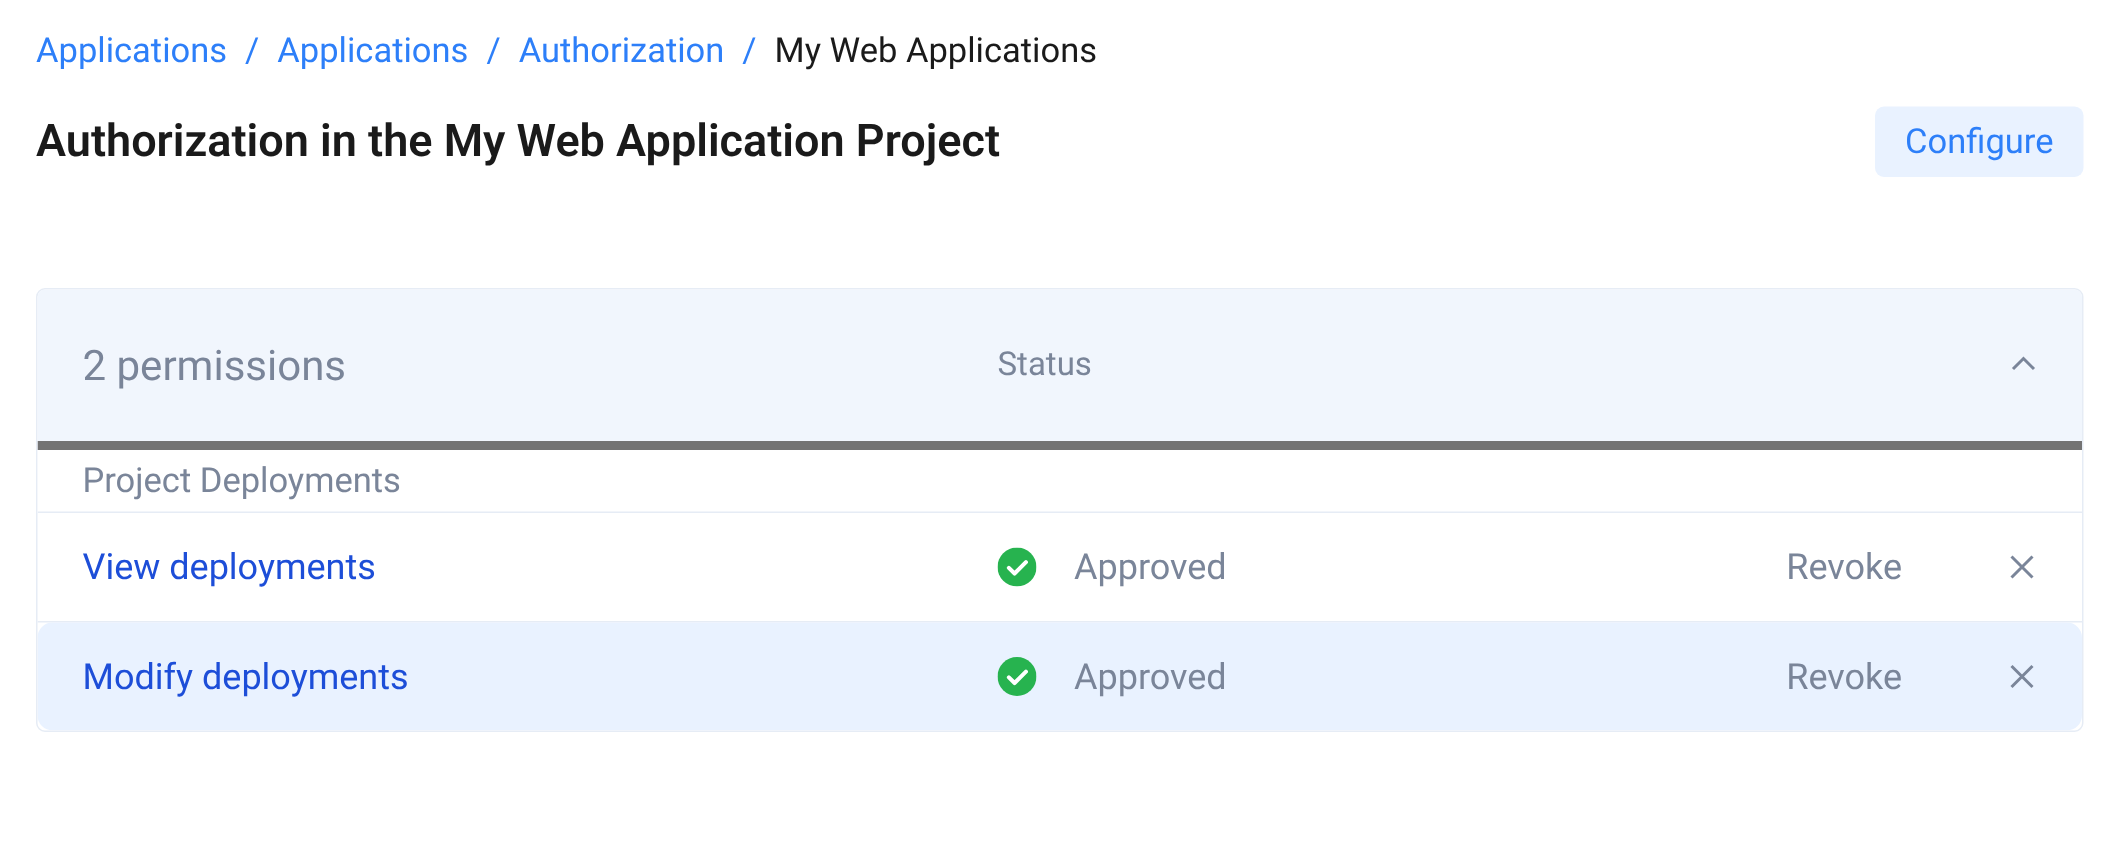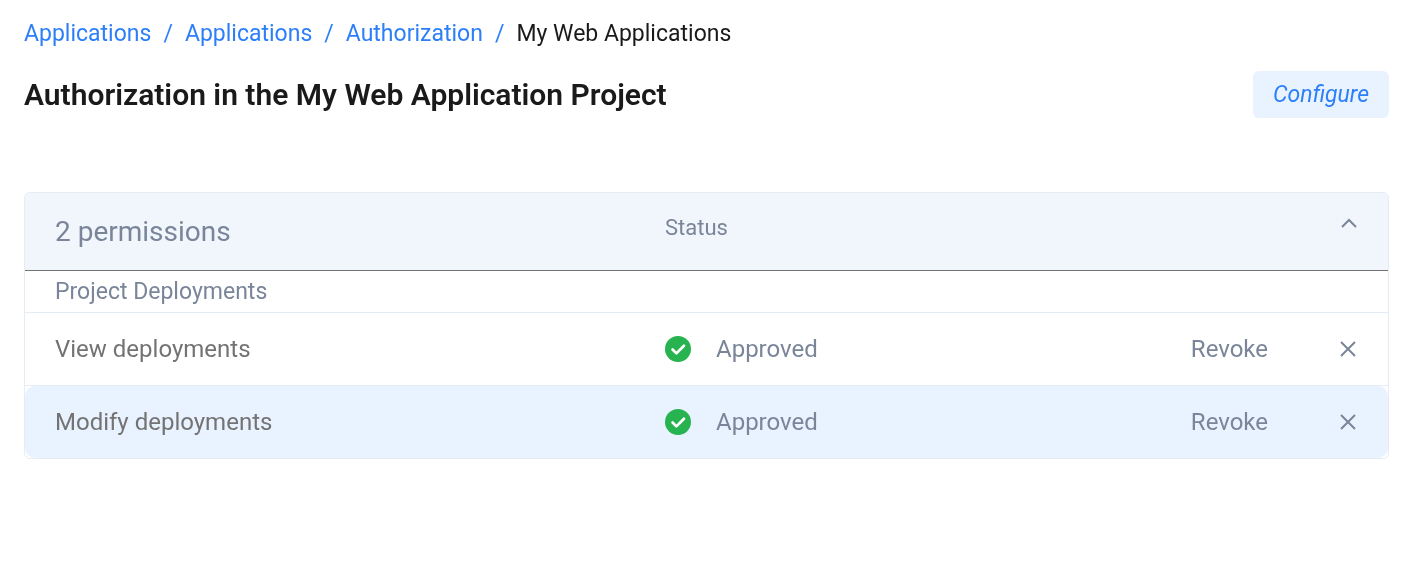--- a/index.html
+++ b/index.html
@@ -45,33 +45,32 @@
     }
     .configure-btn {
       background: #e9f2ff;
       color: #2d7ff9;
       border: none;
       border-radius: 6px;
       padding: 10px 20px;
       font-size: 23px;
       cursor: pointer;
       font-family: inherit;
-      font-style: italic;
     }
     .table-container {
       border: 1px solid #e6ecf5;
       border-radius: 6px;
       overflow: hidden;
     }
     .table-header {
       display: flex;
-      align-items: flex-start;
+      align-items: center;
       background: #f1f6fd;
-      padding: 22px 30px;
-      border-bottom: 1px solid #737373;
+      padding: 34px 30px;
+      border-bottom: 6px solid #737373;
     }
     .perm-count {
       font-size: 28px;
       color: #7a8599;
       flex: 0 0 610px;
     }
     .status-col-header {
       font-size: 22px;
       color: #7a8599;
       flex: 1;
@@ -96,21 +95,21 @@
     }
     .perm-row:last-child {
       border-bottom: none;
     }
     .perm-row.alt {
       background: #e9f2ff;
       border-radius: 10px;
     }
     .perm-name {
       flex: 0 0 610px;
-      color: #737373;
+      color: #1d4ed8;
     }
     .perm-status {
       display: flex;
       align-items: center;
       gap: 25px;
       flex: 1;
       color: #7a8599;
     }
     .check-icon {
       width: 26px;

